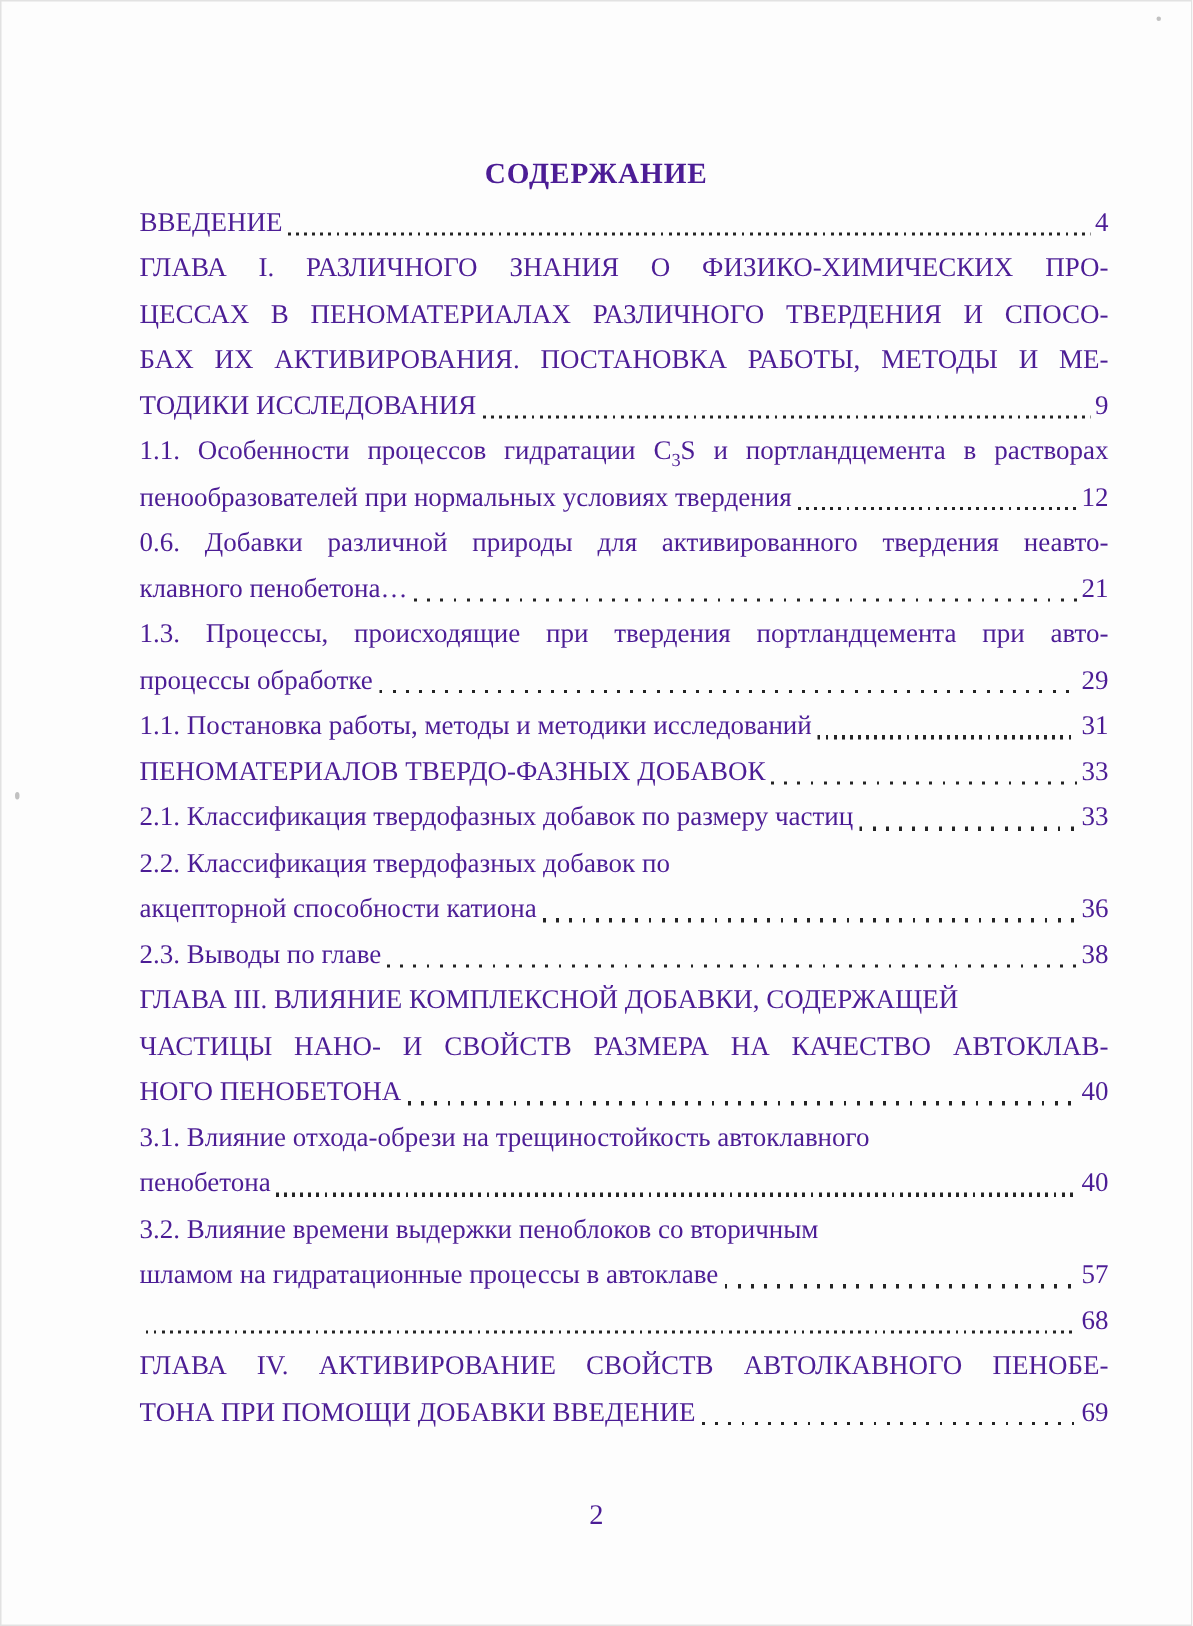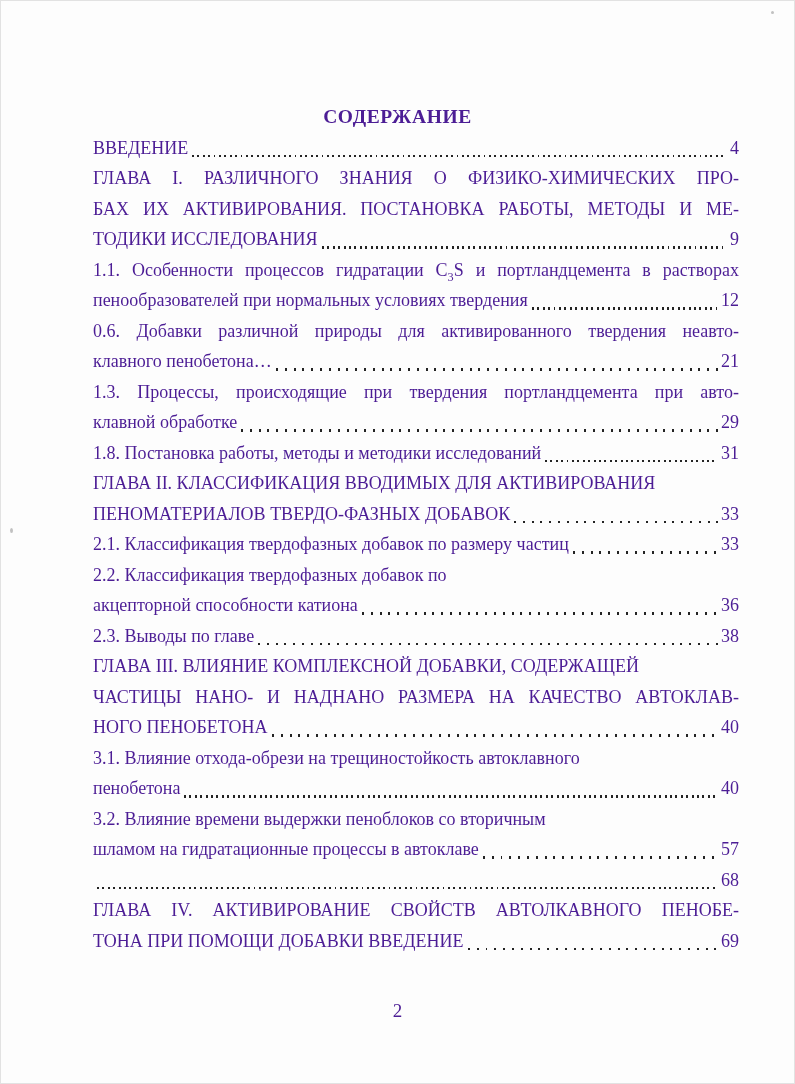--- a/index.html
+++ b/index.html
@@ -58,51 +58,49 @@
 
 <div class="page">
   <div class="doc-title">СОДЕРЖАНИЕ</div>
   <div class="toc">
       <div class="toc-line">
         <span class="entry-text">ВВЕДЕНИЕ</span>
         <span class="leader"></span>
         <span class="pagenum">4</span>
       </div>
       <div class="toc-line stretch"><span class="entry-text">ГЛАВА I. РАЗЛИЧНОГО ЗНАНИЯ О ФИЗИКО-ХИМИЧЕСКИХ ПРО-</span></div>
+      <div class="toc-line stretch"><span class="entry-text">ЦЕССАХ В ПЕНОМАТЕРИАЛАХ РАЗЛИЧНОГО ТВЕРДЕНИЯ И СПОСО-</span></div>
       <div class="toc-line stretch"><span class="entry-text">БАХ ИХ АКТИВИРОВАНИЯ. ПОСТАНОВКА РАБОТЫ, МЕТОДЫ И МЕ-</span></div>
       <div class="toc-line">
         <span class="entry-text">ТОДИКИ ИССЛЕДОВАНИЯ</span>
         <span class="leader"></span>
         <span class="pagenum">9</span>
       </div>
       <div class="toc-line stretch"><span class="entry-text"><span>1.1. Особенности процессов гидратации С</span><sub>3</sub><span>S и портландцемента в растворах</span></span></div>
       <div class="toc-line">
         <span class="entry-text">пенообразователей при нормальных условиях твердения</span>
         <span class="leader"></span>
         <span class="pagenum">12</span>
       </div>
       <div class="toc-line stretch"><span class="entry-text">0.6. Добавки различной природы для активированного твердения неавто-</span></div>
       <div class="toc-line">
         <span class="entry-text">клавного пенобетона…</span>
         <span class="leader spaced"></span>
         <span class="pagenum">21</span>
       </div>
       <div class="toc-line stretch"><span class="entry-text">1.3. Процессы, происходящие при твердения портландцемента при авто-</span></div>
       <div class="toc-line">
-        <span class="entry-text">клавной обработке</span>
+        <span class="entry-text">процессы обработке</span>
         <span class="leader spaced"></span>
         <span class="pagenum">29</span>
       </div>
       <div class="toc-line">
-        <span class="entry-text">1.8. Постановка работы, методы и методики исследований</span>
+        <span class="entry-text">1.1. Постановка работы, методы и методики исследований</span>
         <span class="leader"></span>
         <span class="pagenum">31</span>
-      </div>
-      <div class="toc-line">
-        <span class="entry-text">ГЛАВА II. КЛАССИФИКАЦИЯ ВВОДИМЫХ ДЛЯ АКТИВИРОВАНИЯ</span>
       </div>
       <div class="toc-line">
         <span class="entry-text">ПЕНОМАТЕРИАЛОВ ТВЕРДО-ФАЗНЫХ ДОБАВОК</span>
         <span class="leader spaced"></span>
         <span class="pagenum">33</span>
       </div>
       <div class="toc-line">
         <span class="entry-text">2.1. Классификация твердофазных добавок по размеру частиц</span>
         <span class="leader spaced"></span>
         <span class="pagenum">33</span>
@@ -116,21 +114,21 @@
         <span class="pagenum">36</span>
       </div>
       <div class="toc-line">
         <span class="entry-text">2.3. Выводы по главе</span>
         <span class="leader spaced"></span>
         <span class="pagenum">38</span>
       </div>
       <div class="toc-line">
         <span class="entry-text">ГЛАВА III. ВЛИЯНИЕ КОМПЛЕКСНОЙ ДОБАВКИ, СОДЕРЖАЩЕЙ</span>
       </div>
-      <div class="toc-line stretch"><span class="entry-text">ЧАСТИЦЫ НАНО- И НАДНАНО РАЗМЕРА НА КАЧЕСТВО АВТОКЛАВ-</span></div>
+      <div class="toc-line stretch"><span class="entry-text">ЧАСТИЦЫ НАНО- И СВОЙСТВ РАЗМЕРА НА КАЧЕСТВО АВТОКЛАВ-</span></div>
       <div class="toc-line">
         <span class="entry-text">НОГО ПЕНОБЕТОНА</span>
         <span class="leader spaced"></span>
         <span class="pagenum">40</span>
       </div>
       <div class="toc-line">
         <span class="entry-text">3.1. Влияние отхода-обрези на трещиностойкость автоклавного</span>
       </div>
       <div class="toc-line">
         <span class="entry-text">пенобетона</span>

